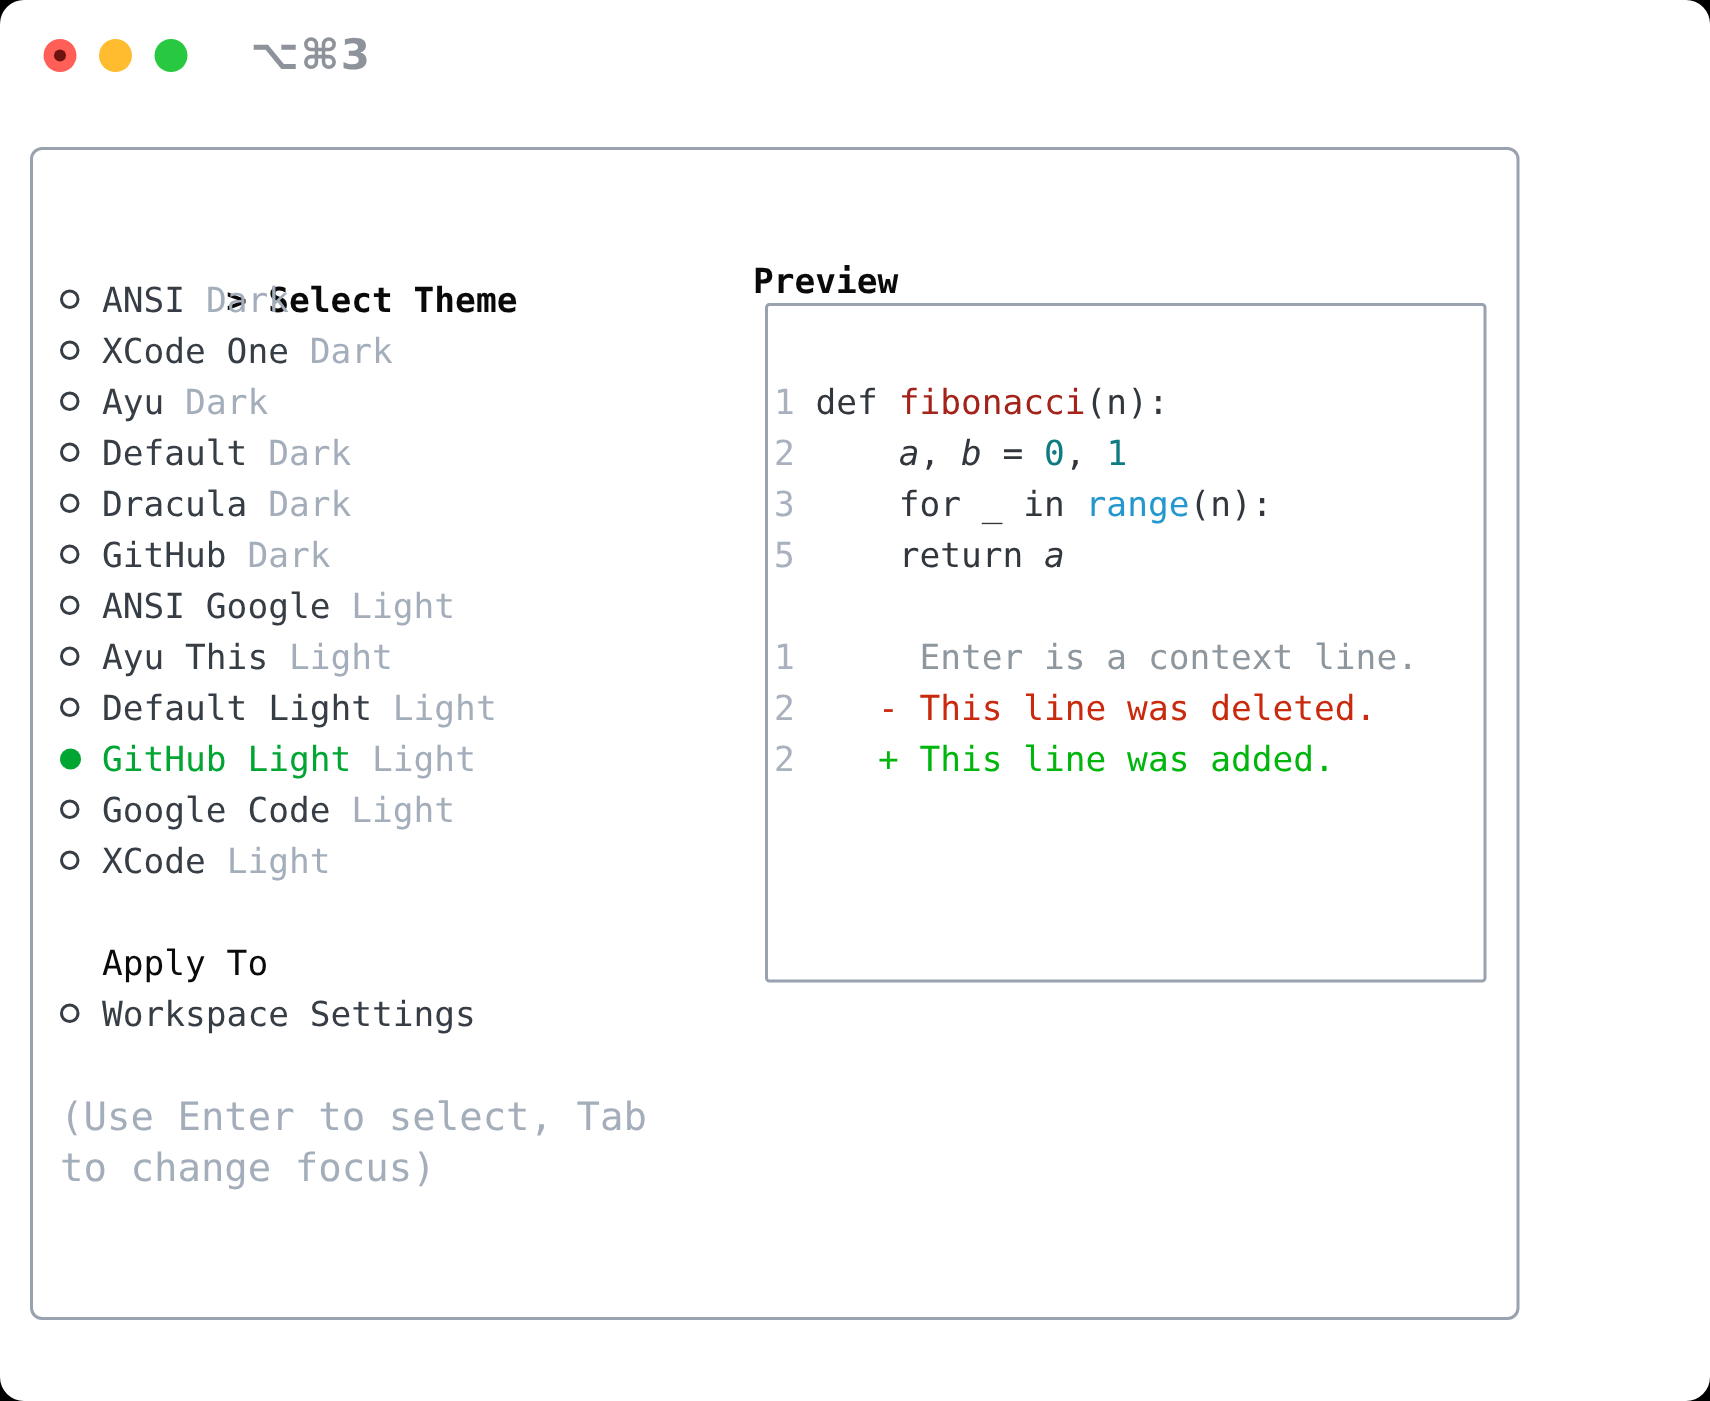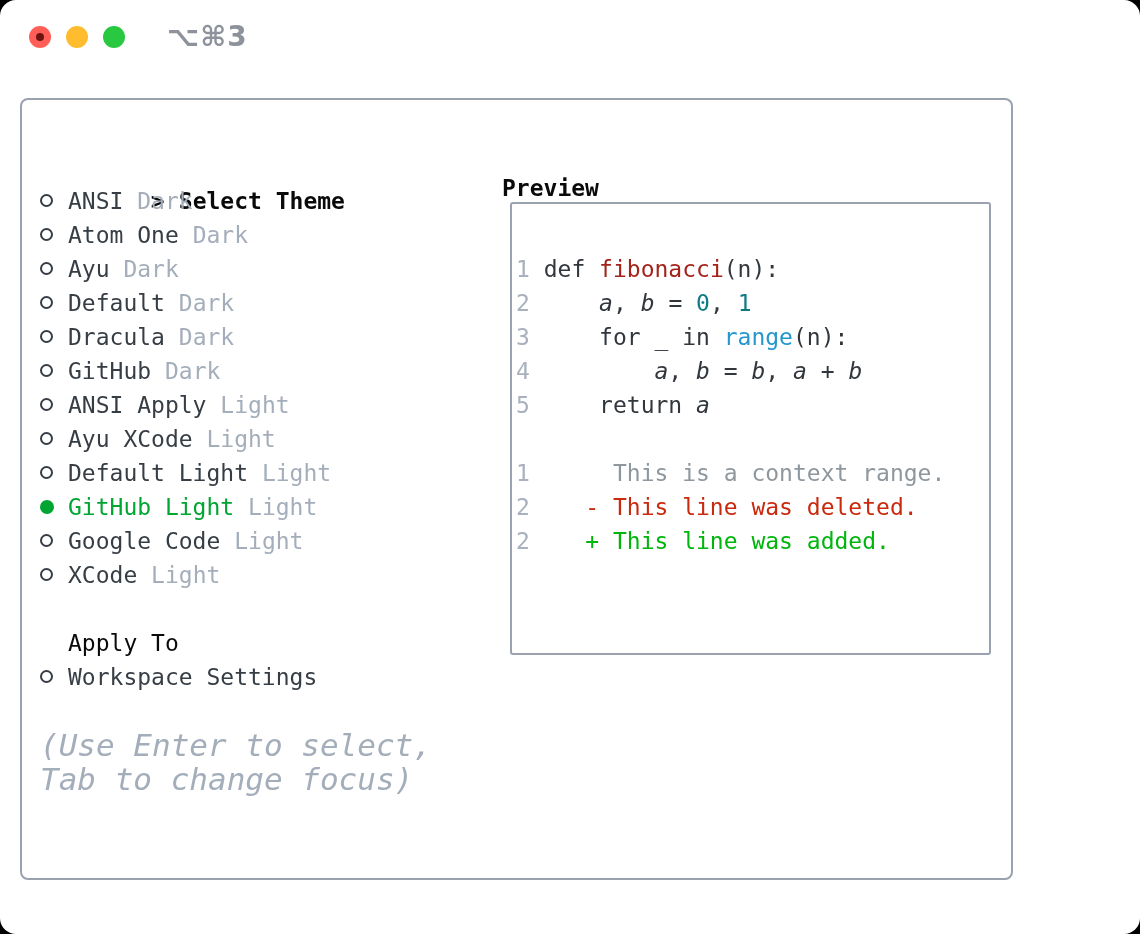--- a/index.html
+++ b/index.html
@@ -42,21 +42,21 @@
   .bullet-col { display: inline-block; width: 28px; }
   .bullet {
     display: inline-block; width: 13px; height: 13px; border-radius: 50%;
     border: 2px solid var(--text-dark); box-sizing: border-box; vertical-align: middle; position: relative; top: -2px;
   }
   .bullet-selected { border: none; background: var(--selected-green); width: 14px; height: 14px; }
   .theme-row, .apply-row { cursor: pointer; }
   .variant { color: var(--muted); }
   .label-selected { color: var(--selected-green); }
   .apply-header { color: var(--text-black); padding-left: 28px; }
-  .help { margin-top: 34px; width: 432px; color: var(--muted); font-size: 31px; line-height: 34px; white-space: normal; font-style: italic; }
+  .help { margin-top: 34px; width: 432px; color: var(--muted); font-size: 26px; line-height: 34px; white-space: normal; }
 
   
   .preview-title { position: absolute; left: 480px; top: 50px; font-size: 23px; font-weight: bold; color: var(--text-black); margin-top: 21px; }
   .preview-box {
     position: absolute; left: 488px; top: 102px;
     width: 473px; height: 401px;
     border: 2px solid var(--panel-border);
     border-radius: 3px;
     box-sizing: content-box;
     padding: 48px 0 0 4px;
@@ -91,27 +91,27 @@
 
   <div class="panel">
 
     <div class="left-col">
       <div class="row header-row">
         <span class="focus-prefix">&gt;</span><span>Select Theme</span>
       </div>
 
       <div id="theme-list">
           <div class="row theme-row"><span class="bullet-col"><span class="bullet"></span></span><span>ANSI</span> <span class="variant">Dark</span></div>
-          <div class="row theme-row"><span class="bullet-col"><span class="bullet"></span></span><span>Atom One</span> <span class="variant">Dark</span></div>
+          <div class="row theme-row"><span class="bullet-col"><span class="bullet"></span></span><span>XCode One</span> <span class="variant">Dark</span></div>
           <div class="row theme-row"><span class="bullet-col"><span class="bullet"></span></span><span>Ayu</span> <span class="variant">Dark</span></div>
           <div class="row theme-row"><span class="bullet-col"><span class="bullet"></span></span><span>Default</span> <span class="variant">Dark</span></div>
           <div class="row theme-row"><span class="bullet-col"><span class="bullet"></span></span><span>Dracula</span> <span class="variant">Dark</span></div>
           <div class="row theme-row"><span class="bullet-col"><span class="bullet"></span></span><span>GitHub</span> <span class="variant">Dark</span></div>
-          <div class="row theme-row"><span class="bullet-col"><span class="bullet"></span></span><span>ANSI Apply</span> <span class="variant">Light</span></div>
-          <div class="row theme-row"><span class="bullet-col"><span class="bullet"></span></span><span>Ayu XCode</span> <span class="variant">Light</span></div>
+          <div class="row theme-row"><span class="bullet-col"><span class="bullet"></span></span><span>ANSI Google</span> <span class="variant">Light</span></div>
+          <div class="row theme-row"><span class="bullet-col"><span class="bullet"></span></span><span>Ayu This</span> <span class="variant">Light</span></div>
           <div class="row theme-row"><span class="bullet-col"><span class="bullet"></span></span><span>Default Light</span> <span class="variant">Light</span></div>
           <div class="row theme-row"><span class="bullet-col"><span class="bullet bullet-selected"></span></span><span class="label-selected">GitHub Light</span> <span class="variant">Light</span></div>
           <div class="row theme-row"><span class="bullet-col"><span class="bullet"></span></span><span>Google Code</span> <span class="variant">Light</span></div>
           <div class="row theme-row"><span class="bullet-col"><span class="bullet"></span></span><span>XCode</span> <span class="variant">Light</span></div>
         </div>
 
       <div class="row"></div>
 
       <div class="row apply-header">Apply To</div>
 
@@ -122,24 +122,23 @@
       <div class="help">(Use Enter to select, Tab to change focus)</div>
     </div>
 
     <div class="row preview-title">Preview</div>
 
     <div class="preview-box">
       <div id="code-block">
           <div class="pline"><span class="ln">1</span> <span class="tok-fg">def </span><span class="tok-func">fibonacci</span><span class="tok-fg">(n):</span></div>
           <div class="pline"><span class="ln">2</span> <span class="tok-fg">    </span><span class="tok-var">a</span><span class="tok-fg">, </span><span class="tok-var">b</span><span class="tok-fg"> = </span><span class="tok-num">0</span><span class="tok-fg">, </span><span class="tok-num">1</span></div>
           <div class="pline"><span class="ln">3</span> <span class="tok-fg">    for _ in </span><span class="tok-builtin">range</span><span class="tok-fg">(n):</span></div>
-          <div class="pline"><span class="ln">4</span> <span class="tok-fg">        </span><span class="tok-var">a</span><span class="tok-fg">, </span><span class="tok-var">b</span><span class="tok-fg"> = </span><span class="tok-var">b</span><span class="tok-fg">, </span><span class="tok-var">a</span><span class="tok-fg"> + </span><span class="tok-var">b</span></div>
           <div class="pline"><span class="ln">5</span> <span class="tok-fg">    return </span><span class="tok-var">a</span></div>
         </div>
       <div id="diff-block" class="diff-block">
-          <div class="pline"><span class="ln">1</span>      <span class="diff-context">This is a context range.</span></div>
+          <div class="pline"><span class="ln">1</span>      <span class="diff-context">Enter is a context line.</span></div>
           <div class="pline"><span class="ln">2</span>    <span class="diff-deleted">- This line was deleted.</span></div>
           <div class="pline"><span class="ln">2</span>    <span class="diff-added">+ This line was added.</span></div>
         </div>
     </div>
 
   </div>
 </div>
 
 </body></html>

